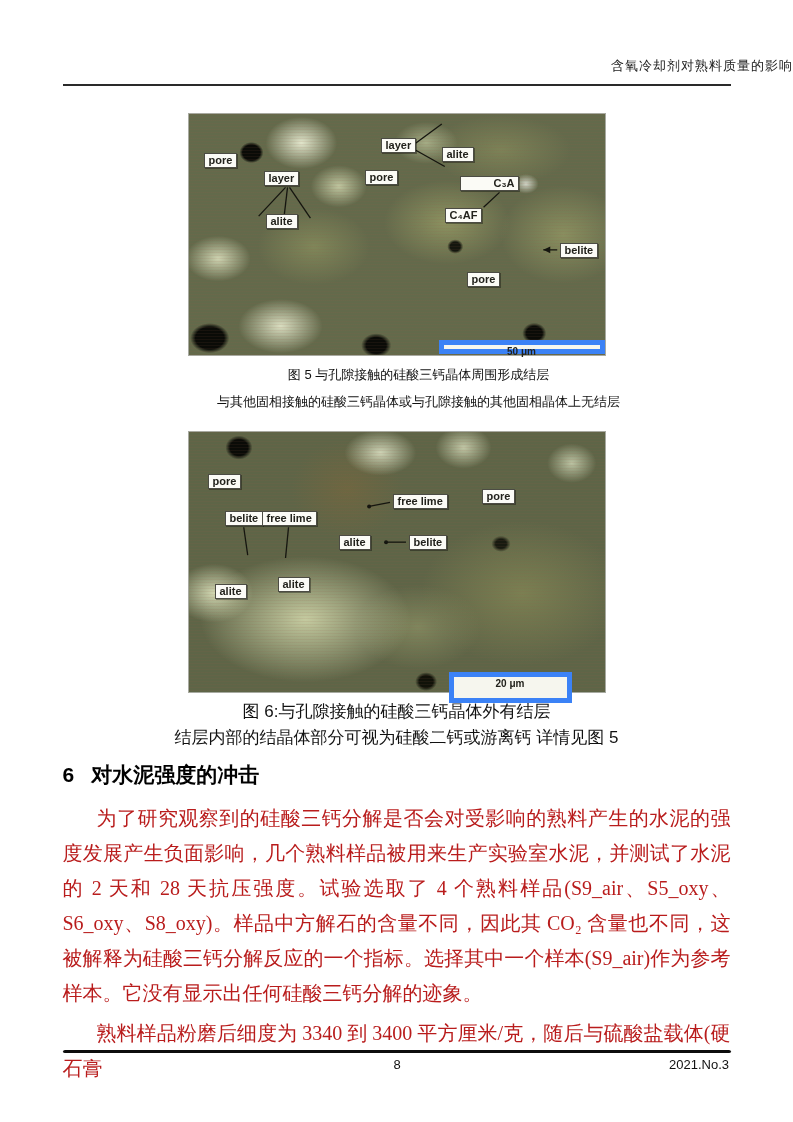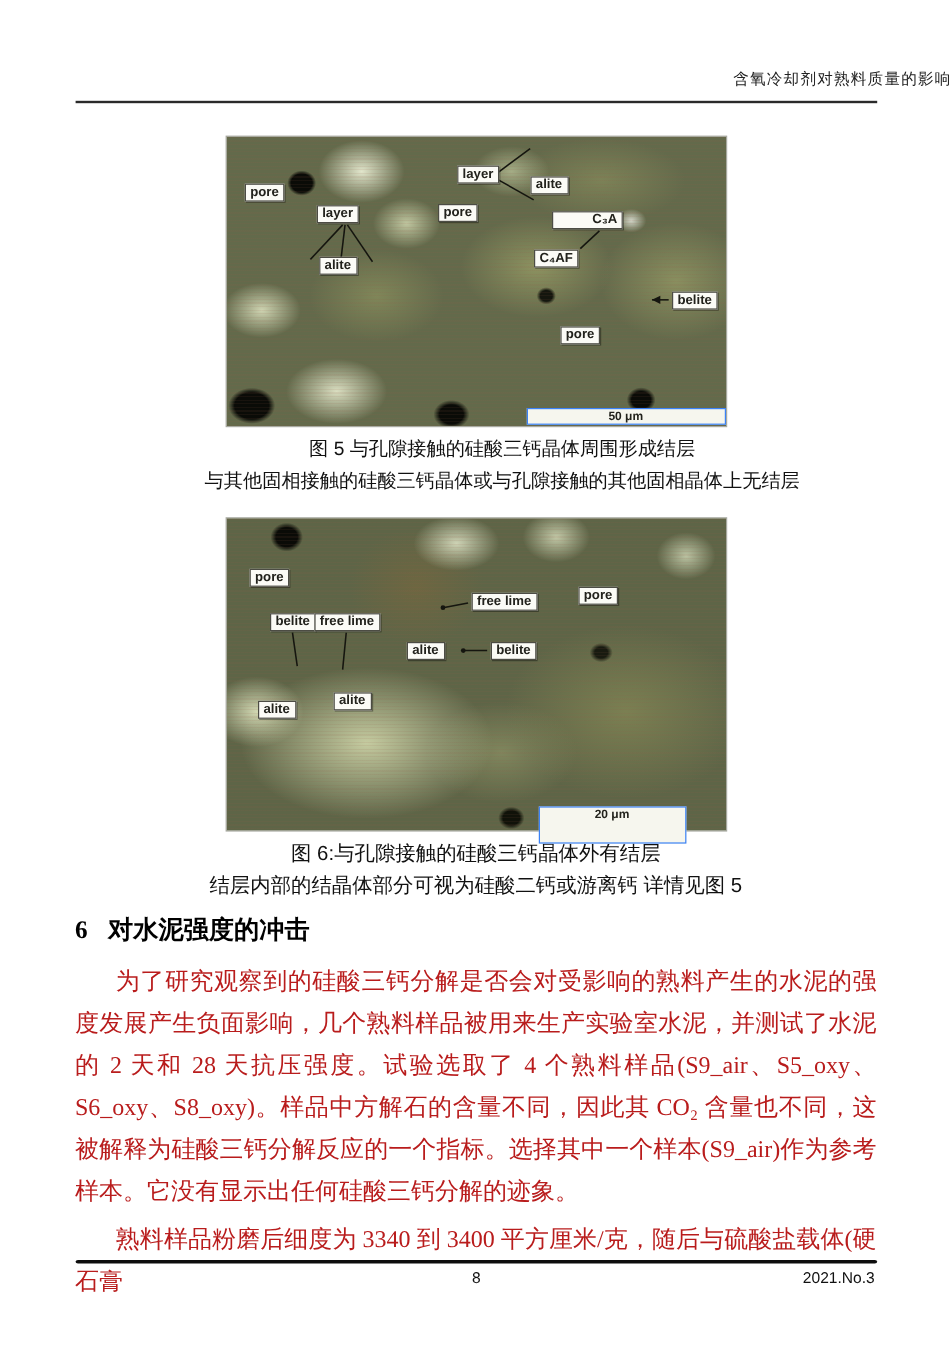--- a/index.html
+++ b/index.html
@@ -85,41 +85,41 @@
     font-weight:bold;
     font-size:11px;
     line-height:13px;
     padding:0 4px;
     color:#22221c;
     white-space:nowrap;
   }
   .scalebar {
     position:absolute;
     background:#f6f6ee;
-    border:1px solid #3b82f6;
+    border:5px solid #3b82f6;
     font-family:"Liberation Sans","DejaVu Sans",sans-serif;
     font-weight:bold;
     font-size:10px;
     text-align:center;
     color:#22221c;
   }
   .sb1 { left:250px; top:226px; width:166px; height:14px; line-height:13px; }
   .sb2 { left:260px; top:240px; width:123px; height:31px; line-height:13px; }
 
   
   .caption {
     text-align:center;
     font-family:"Liberation Sans","DejaVu Sans",sans-serif;
     color:#111;
   }
-  .cap5 { margin-top:5px; font-size:16px; line-height:27px;padding-left:44px; }
+  .cap5 { margin-top:5px; font-size:13px; line-height:27px;padding-left:44px; }
   .cap6 { margin-top:6px; font-size:17px; line-height:26px; }
   .section-heading {
     width:668px; margin:10px auto 0 auto;
-    font-family:Liberation Serif, serif;
+    font-family:Liberation Sans, sans-serif;
     font-weight:bold;
     font-size:21px;
     color:#000;
   }
   .section-heading .sec-num { margin-right:17px; }
   .bodytext {
     width:668px; margin:12px auto 0 auto;
     font-size:20px;
     line-height:35px;
     text-align:justify;

